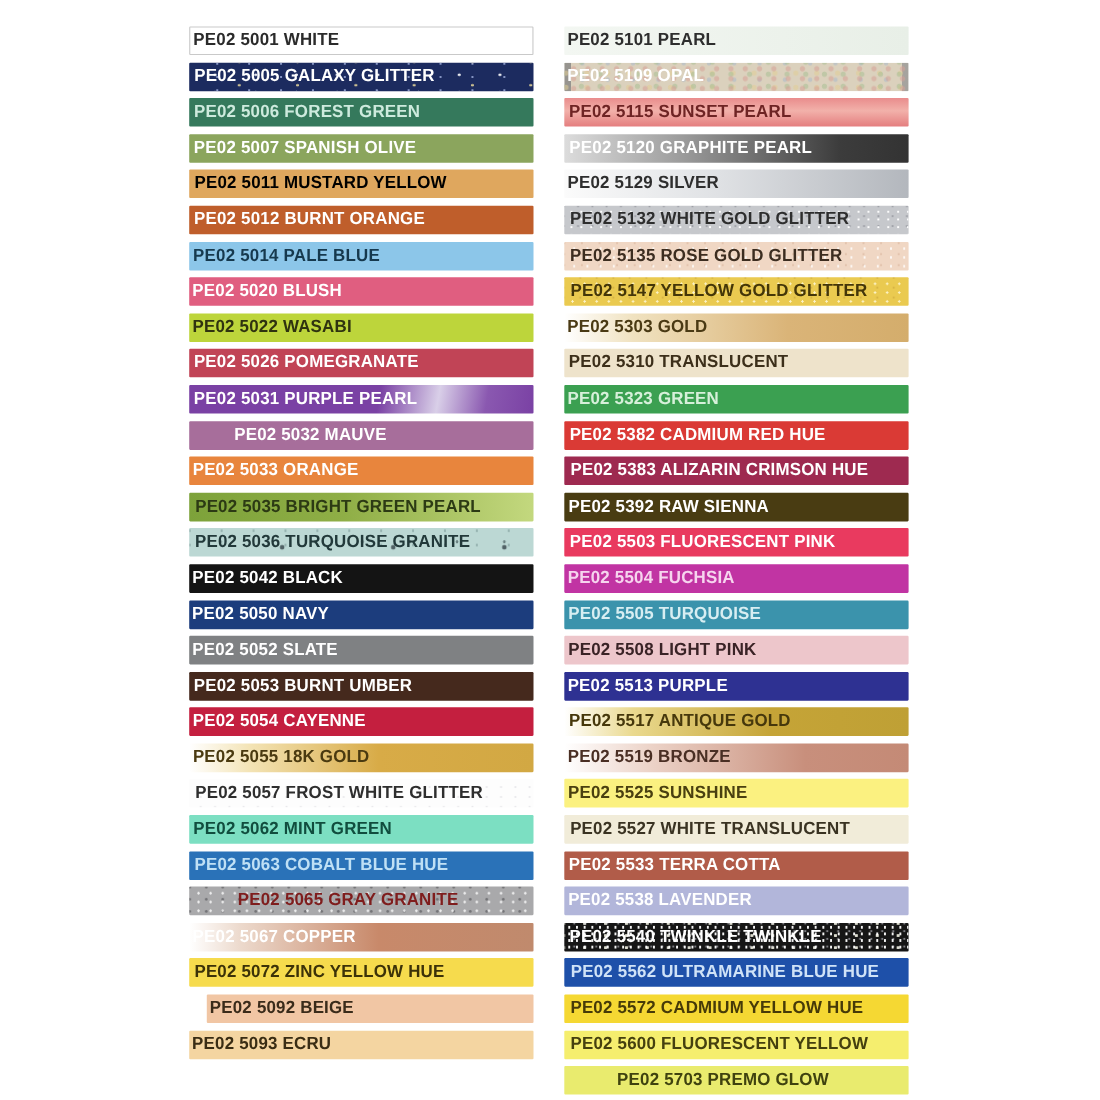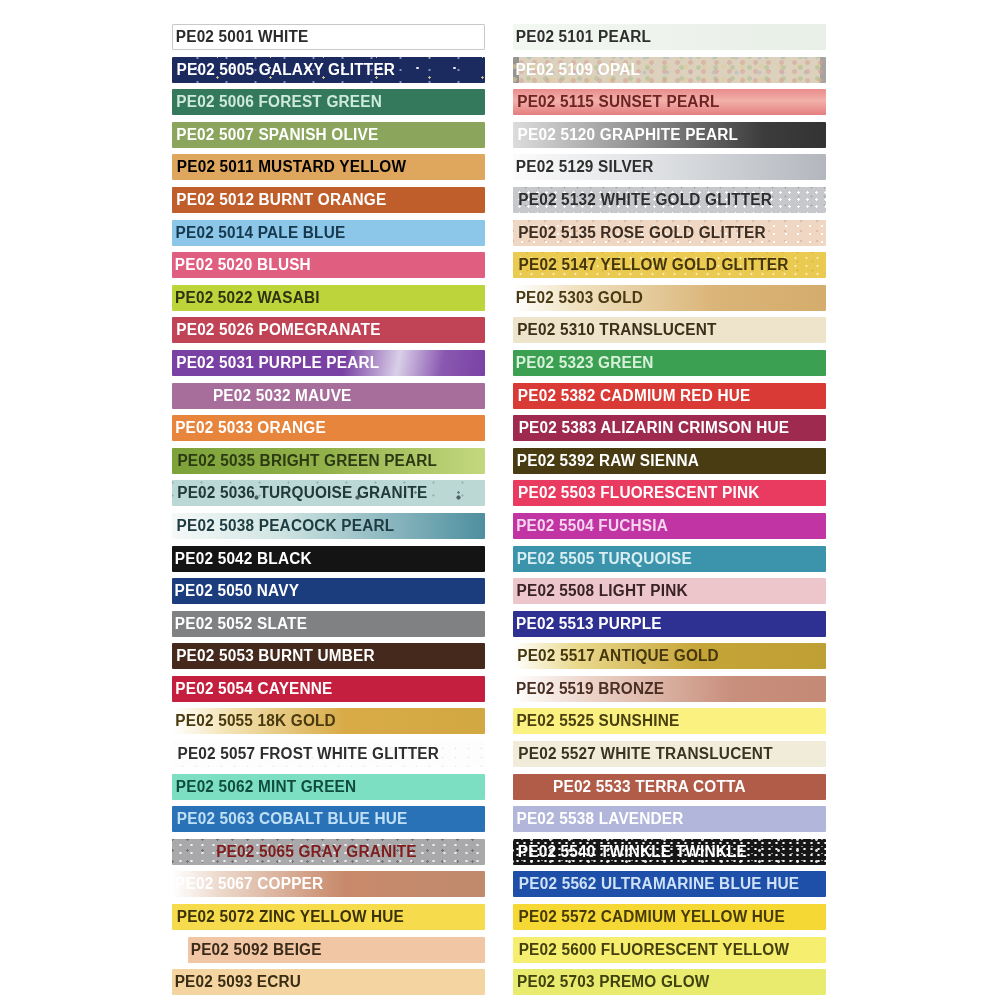--- a/index.html
+++ b/index.html
@@ -163,23 +163,20 @@
       <div class="row" style="background: rgb(232, 133, 61); color: rgb(255, 255, 255);">
         <span class="lbl">PE02 5033 ORANGE</span>
       </div>
       <div class="row" style="background: linear-gradient(90deg, rgb(125, 162, 58) 0%, rgb(143, 174, 70) 45%, rgb(195, 216, 126) 100%); color: rgb(44, 58, 20);">
         <span class="lbl">PE02 5035 BRIGHT GREEN PEARL</span>
       </div>
       <div class="row" style="background: rgb(188, 216, 212); color: rgb(34, 57, 58);">
         <div class="fx fx-granite"></div>
         <span class="lbl">PE02 5036 TURQUOISE GRANITE</span>
       </div>
-      <div class="row" style="background: linear-gradient(90deg, rgb(245, 249, 248) 0%, rgb(207, 228, 226) 35%, rgb(78, 143, 159) 100%); color: rgb(29, 59, 64);">
-        <span class="lbl">PE02 5038 PEACOCK PEARL</span>
-      </div>
       <div class="row" style="background: rgb(20, 20, 20); color: rgb(255, 255, 255);">
         <span class="lbl">PE02 5042 BLACK</span>
       </div>
       <div class="row" style="background: rgb(28, 61, 125); color: rgb(255, 255, 255);">
         <span class="lbl">PE02 5050 NAVY</span>
       </div>
       <div class="row" style="background: rgb(127, 129, 131); color: rgb(255, 255, 255);">
         <span class="lbl">PE02 5052 SLATE</span>
       </div>
       <div class="row" style="background: rgb(69, 41, 29); color: rgb(255, 255, 255);">
@@ -285,36 +282,36 @@
       </div>
       <div class="row" style="background: linear-gradient(90deg, rgb(255, 255, 255) 0%, rgb(236, 211, 200) 25%, rgb(200, 143, 124) 70%, rgb(196, 138, 118) 100%); color: rgb(74, 47, 36);">
         <span class="lbl">PE02 5519 BRONZE</span>
       </div>
       <div class="row" style="background: rgb(251, 241, 128); color: rgb(74, 64, 16);">
         <span class="lbl">PE02 5525 SUNSHINE</span>
       </div>
       <div class="row" style="background: rgb(241, 236, 217); color: rgb(58, 51, 34);">
         <span class="lbl">PE02 5527 WHITE TRANSLUCENT</span>
       </div>
-      <div class="row" style="background: rgb(177, 92, 73); color: rgb(255, 255, 255); padding-left: 36px;">
+      <div class="row" style="background: rgb(177, 92, 73); color: rgb(255, 255, 255);">
         <span class="lbl">PE02 5533 TERRA COTTA</span>
       </div>
       <div class="row" style="background: rgb(178, 182, 218); color: rgb(255, 255, 255);">
         <span class="lbl">PE02 5538 LAVENDER</span>
       </div>
       <div class="row" style="background: rgb(22, 22, 22); color: rgb(255, 255, 255);">
         <div class="fx fx-twinkle"></div>
         <span class="lbl">PE02 5540 TWINKLE TWINKLE</span>
       </div>
       <div class="row" style="background: rgb(30, 80, 169); color: rgb(207, 226, 247);">
         <span class="lbl">PE02 5562 ULTRAMARINE BLUE HUE</span>
       </div>
       <div class="row" style="background: rgb(245, 216, 51); color: rgb(70, 58, 8);">
         <span class="lbl">PE02 5572 CADMIUM YELLOW HUE</span>
       </div>
       <div class="row" style="background: rgb(245, 238, 110); color: rgb(69, 64, 15);">
         <span class="lbl">PE02 5600 FLUORESCENT YELLOW</span>
       </div>
-      <div class="row" style="background: rgb(233, 235, 110); color: rgb(63, 66, 15);">
+      <div class="row" style="background: rgb(233, 235, 110); color: rgb(63, 66, 15); padding-left: 44px;">
         <span class="lbl">PE02 5703 PREMO GLOW</span>
       </div>
     </div>
 </div>
 
 </body></html>

